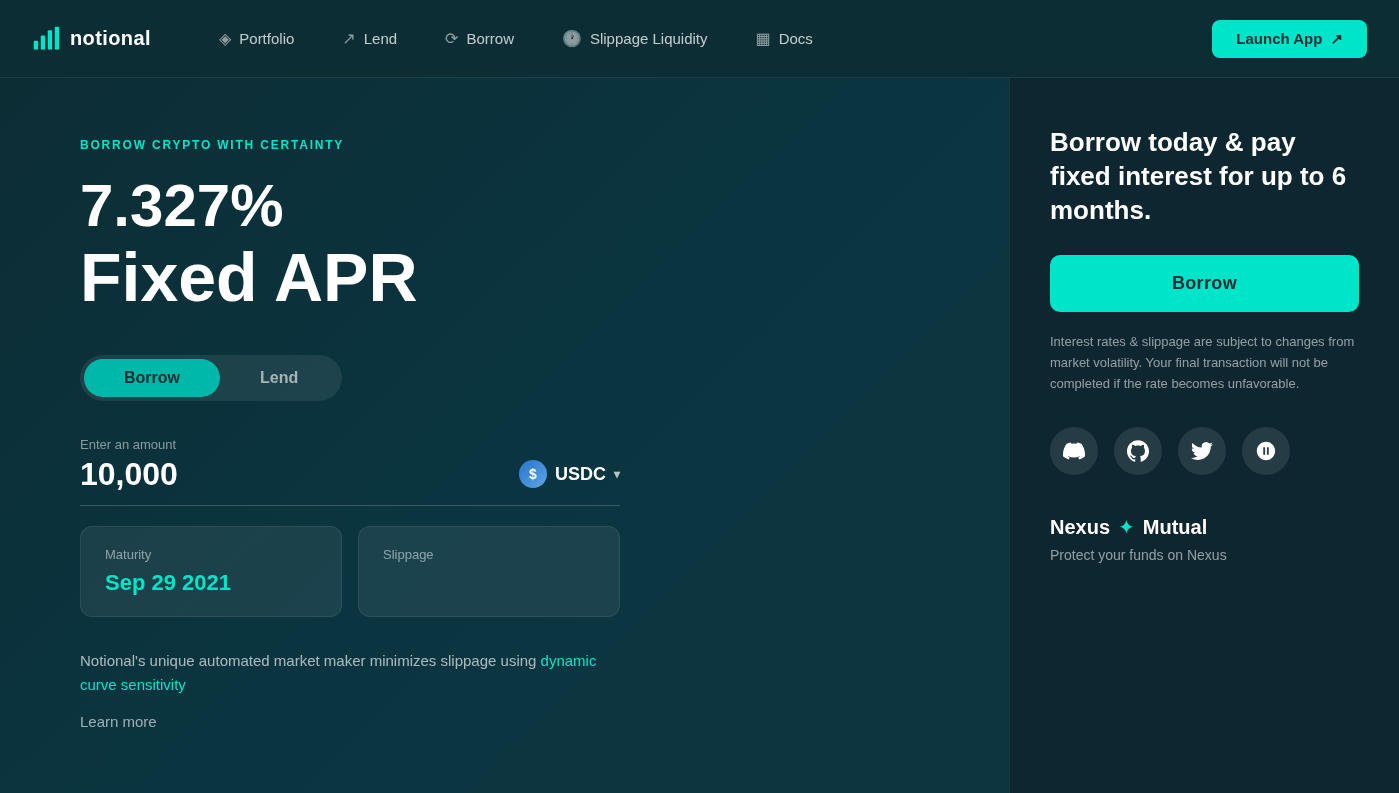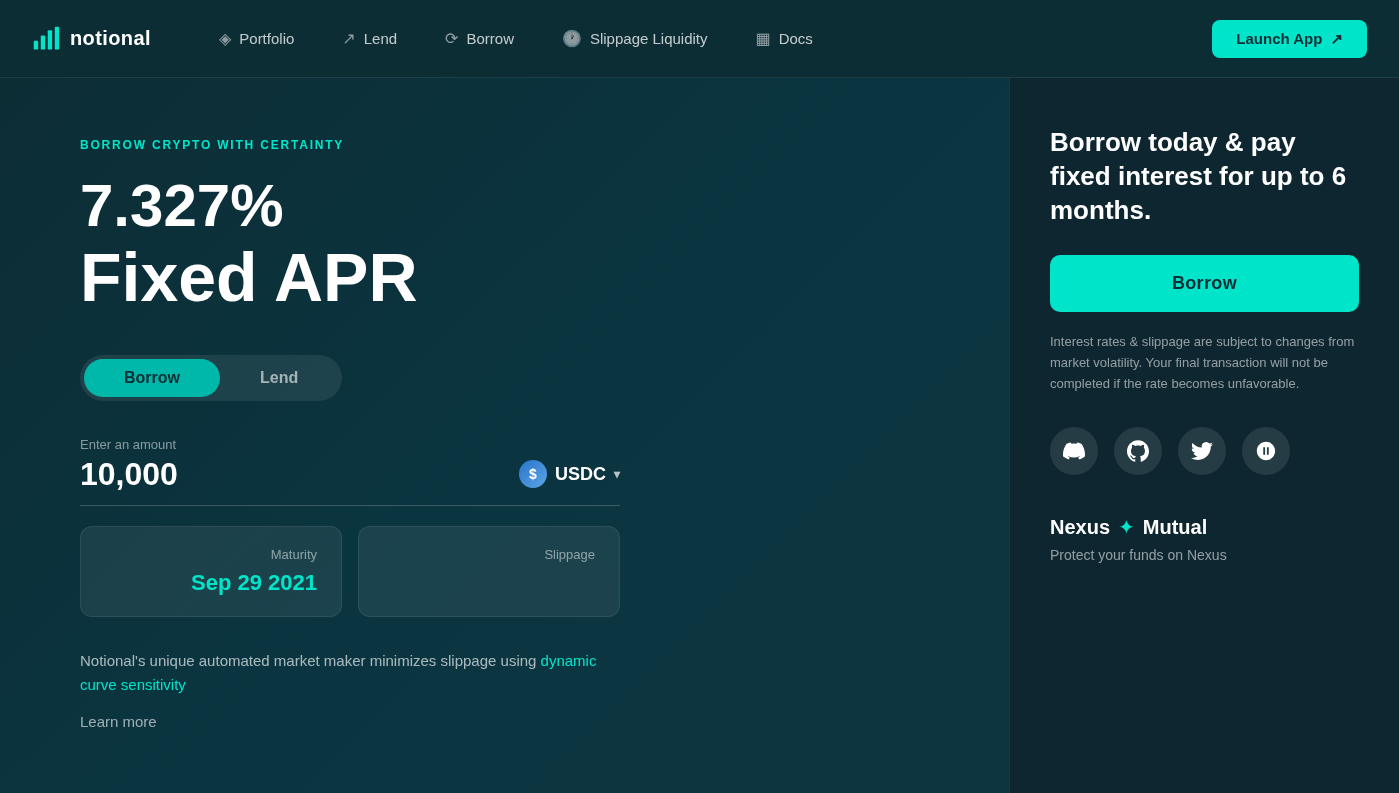--- a/index.html
+++ b/index.html
@@ -185,21 +185,20 @@
       font-size: 12px;
       opacity: 0.7;
     }
 
     
     .cards-row {
       display: flex;
       gap: 16px;
       max-width: 540px;
       margin-bottom: 32px;
-      text-align: right;
     }
     .info-card {
       flex: 1;
       background-color: rgba(255,255,255,0.07);
       border-radius: 12px;
       padding: 20px 24px;
       border: 1px solid rgba(255,255,255,0.08);
     }
     .card-label {
       font-size: 13px;

